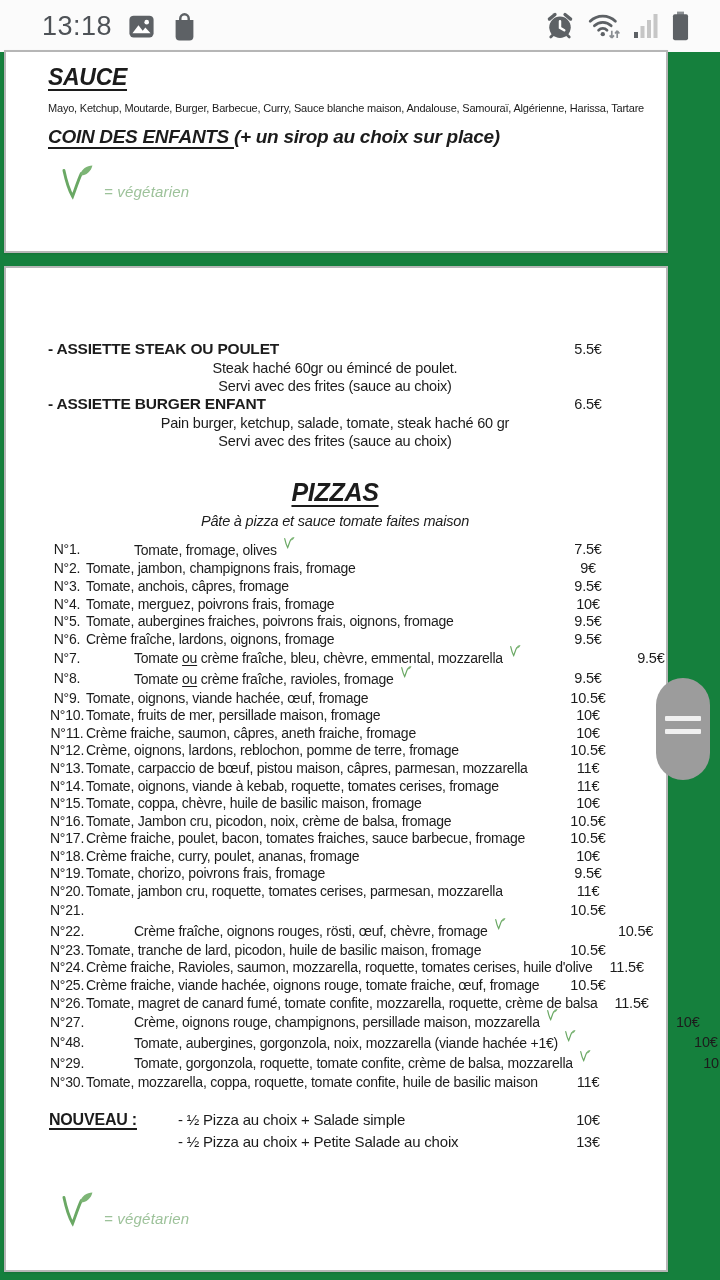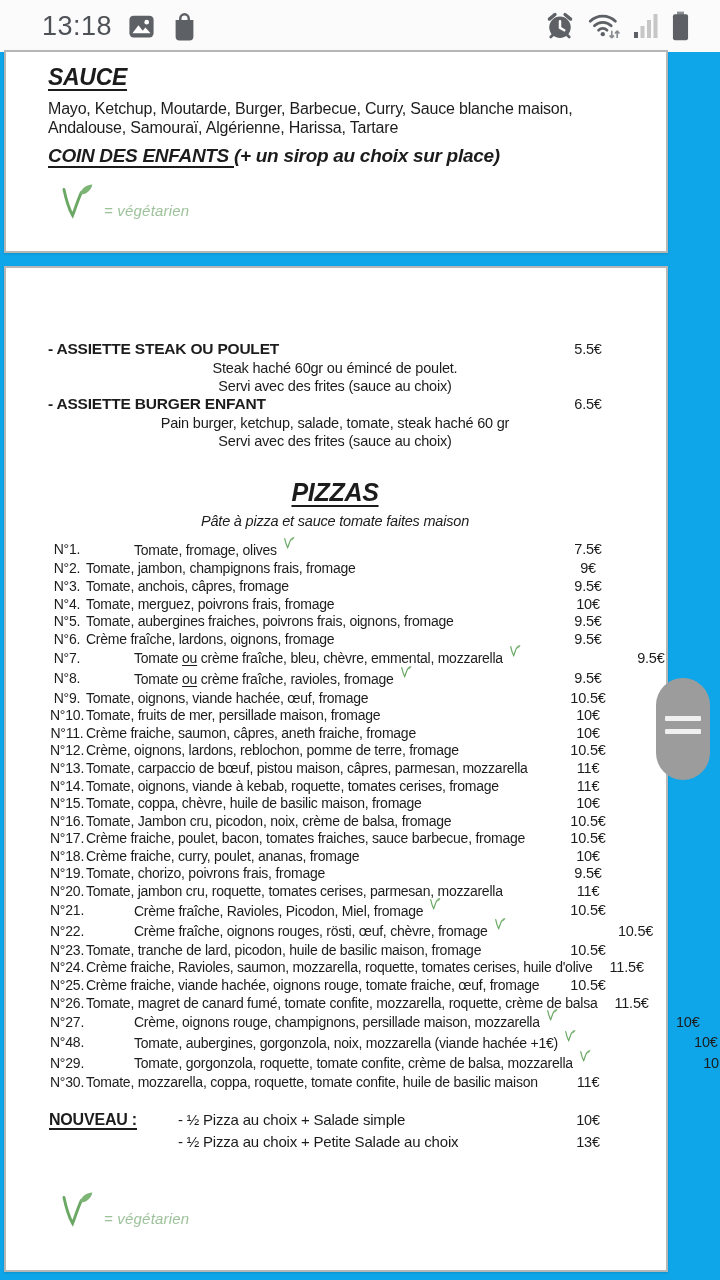--- a/index.html
+++ b/index.html
@@ -1,35 +1,35 @@
 <!DOCTYPE html>
 <html><head>
 <meta charset="utf-8">
 <style>
   html,body{margin:0;padding:0;}
   body{font-family:"Liberation Sans", sans-serif; background:#e9e9e9;}
-  .screen{position:relative;width:720px;height:1280px;background:#0ea5e9;overflow:hidden;}
+  .screen{position:relative;width:720px;height:1280px;background:#15803d;overflow:hidden;}
 
   
   .statusbar{position:absolute;top:0;left:0;width:720px;height:52px;background:#fbfbfb;
     display:flex;align-items:center;box-sizing:border-box;padding:0 18px;}
   .sb-time{font-size:27px;color:#4e5257;margin-left:24px;letter-spacing:0.5px;}
   .sb-left{display:flex;align-items:center;gap:14px;}
   .sb-right{margin-left:auto;display:flex;align-items:center;gap:12px;margin-right:12px;}
   .sb-icon{display:inline-flex;align-items:center;}
 
   
   .page{position:absolute;left:4px;width:664px;background:#ffffff;border:2px solid #b6b6b6;
     box-sizing:border-box;box-shadow:0 1px 2px rgba(0,0,0,0.12);color:#1c1c1c;}
   .page1{top:50px;height:203px;padding:10px 20px 0 42px;}
   .page2{top:266px;height:1006px;padding:72px 0 16px 0;text-align:center;}
 
   .h-sauce{font-size:23px;font-weight:bold;font-style:italic;letter-spacing:-0.3px;
     text-decoration:underline;text-decoration-thickness:2px;text-underline-offset:4px;margin:2px 0 8px 0;}
-  .sauce-text{font-size:16px;line-height:19px;letter-spacing:-0.2px;max-width:600px;}
+  .sauce-text{font-size:11px;line-height:19px;letter-spacing:-0.2px;max-width:600px;}
   .h-coin{font-size:19px;font-weight:bold;font-style:italic;letter-spacing:-0.3px;margin-top:8px;}
   .h-coin .uline{text-decoration:underline;text-decoration-thickness:2px;text-underline-offset:4px;}
 
   .veg-legend{display:flex;align-items:flex-end;margin-top:14px;}
   .veg-legend .big-v{width:38px;height:42px;margin-left:8px;}
   .veg-legend .leg-txt{font-style:italic;font-size:15px;color:#9dc29a;margin-left:10px;margin-bottom:4px;letter-spacing:0.2px;}
 
   .inner{padding-left:42px;padding-right:44px;}
 
   .a-row{display:flex;align-items:baseline;height:19px;}
@@ -290,24 +290,20 @@
             <span class="price">9.5€</span>
           </div>
           <div class="prow">
             <span class="num">N°20.</span>
             <span class="txt">Tomate, jambon cru, roquette, tomates cerises, parmesan, mozzarella</span>
             <span class="spacer"></span>
             <span class="price">11€</span>
           </div>
           <div class="prow veg">
             <span class="num">N°21.</span>
-            <span class="txt">Crème fraîche, Ravioles, Picodon, Miel, fromage<span class="vicon"><svg viewBox="0 0 24 24" width="13" height="14">
-                  <path d="M5 4 C6.5 11 8.5 17 10.5 20.5 C12.5 15 14.5 9 16 6" fill="none" stroke="#6aa864" stroke-width="2.2" stroke-linecap="round"></path>
-                  <path d="M15.2 7.2 C16 3.2 19.5 1 23 1 C22 5.2 18.5 7.6 15.2 7.2 Z" fill="#7db576"></path>
-                </svg></span></span>
             <span class="spacer"></span>
             <span class="price">10.5€</span>
           </div>
           <div class="prow veg">
             <span class="num">N°22.</span>
             <span class="txt">Crème fraîche, oignons rouges, rösti, œuf, chèvre, fromage<span class="vicon"><svg viewBox="0 0 24 24" width="13" height="14">
                   <path d="M5 4 C6.5 11 8.5 17 10.5 20.5 C12.5 15 14.5 9 16 6" fill="none" stroke="#6aa864" stroke-width="2.2" stroke-linecap="round"></path>
                   <path d="M15.2 7.2 C16 3.2 19.5 1 23 1 C22 5.2 18.5 7.6 15.2 7.2 Z" fill="#7db576"></path>
                 </svg></span></span>
             <span class="spacer"></span>

